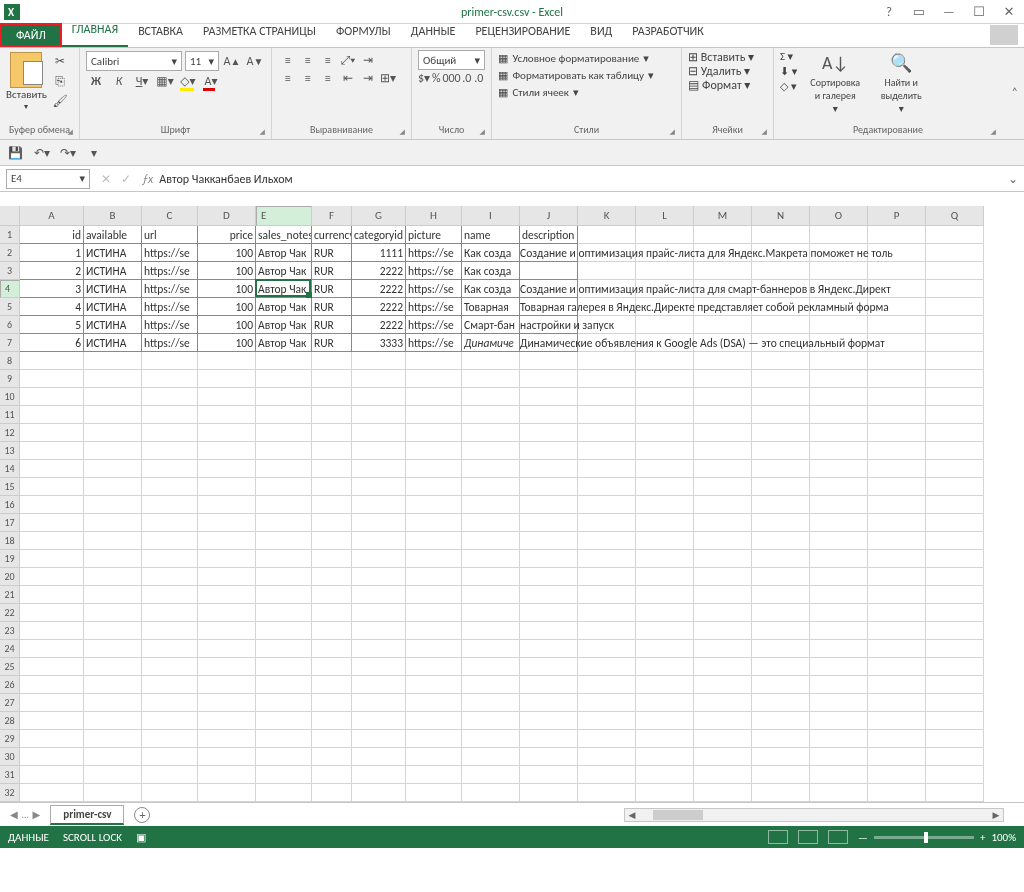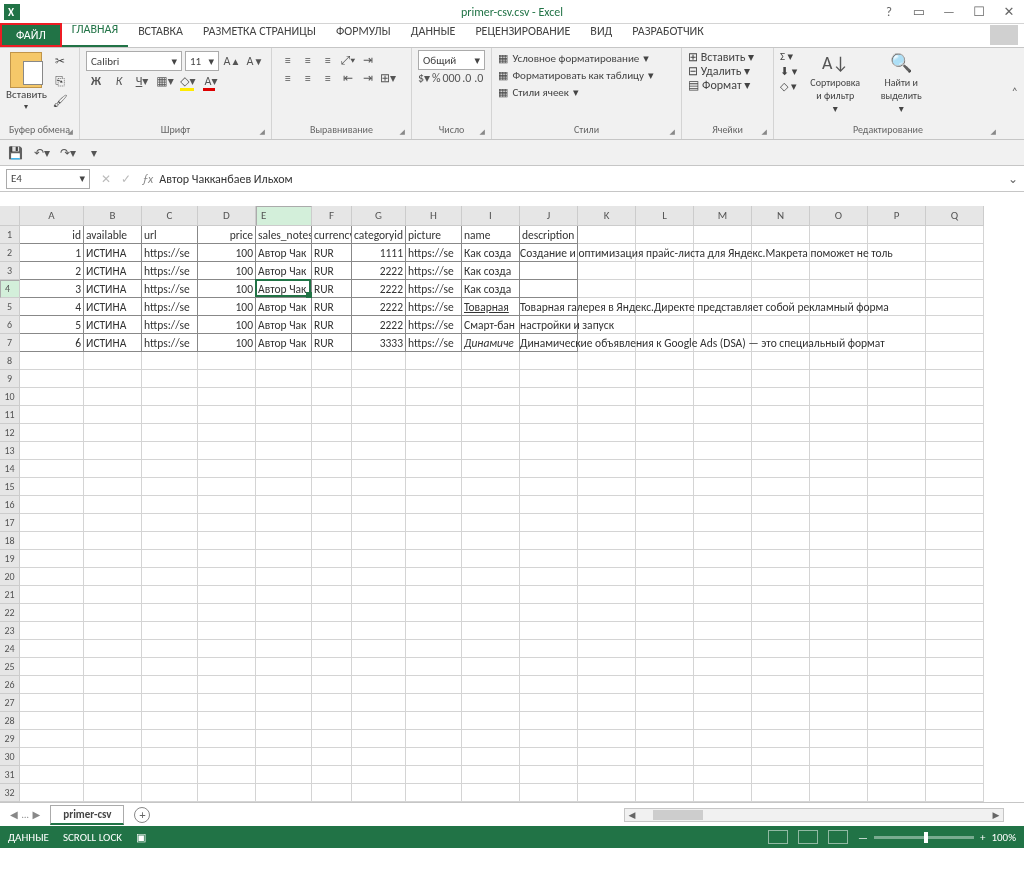--- a/index.html
+++ b/index.html
@@ -214,21 +214,21 @@
   </div>
   <div class="rgroup edit" style="border-right:none">
     <div class="body">
       <div style="display:flex;flex-direction:column;gap:2px;font-size:11px">
         <span>Σ ▾</span>
         <span>⬇ ▾</span>
         <span>◇ ▾</span>
       </div>
       <div class="bigbtn">
           <div class="bi">A↓</div>
-          <div>Сортировка и фильтр</div>
+          <div>Сортировка и галерея</div>
           <div>▾</div>
         </div>
       <div class="bigbtn">
           <div class="bi">🔍</div>
           <div>Найти и выделить</div>
           <div>▾</div>
         </div>
     </div>
     <div class="glabel" style="padding-right:0">Редактирование</div>
   </div>
@@ -380,30 +380,31 @@
         <div class="cell b" style="width: 58px;">Как созда</div>
         <div class="cell b" style="width: 58px;"></div>
         <div class="cell" style="width: 58px;"></div>
         <div class="cell" style="width: 58px;"></div>
         <div class="cell" style="width: 58px;"></div>
         <div class="cell" style="width: 58px;"></div>
         <div class="cell" style="width: 58px;"></div>
         <div class="cell" style="width: 58px;"></div>
         <div class="cell" style="width: 58px;"></div>
       </div>
+      <div class="overflow" style="left: 500px; top: 54px;">Создание и оптимизация прайс-листа для смарт-баннеров в Яндекс.Директ</div>
       <div class="row">
         <div class="cell b ar" style="width: 64px;">4</div>
         <div class="cell b" style="width: 58px;">ИСТИНА</div>
         <div class="cell b" style="width: 56px;">https://se</div>
         <div class="cell b ar" style="width: 58px;">100</div>
         <div class="cell b" style="width: 56px;">Автор Чак</div>
         <div class="cell b" style="width: 40px;">RUR</div>
         <div class="cell b ar" style="width: 54px;">2222</div>
         <div class="cell b" style="width: 56px;">https://se</div>
-        <div class="cell b" style="width: 58px; text-decoration: underline;">Товарная</div>
+        <div class="cell b" style="width: 58px;">Товарная</div>
         <div class="cell b" style="width: 58px;"></div>
         <div class="cell" style="width: 58px;"></div>
         <div class="cell" style="width: 58px;"></div>
         <div class="cell" style="width: 58px;"></div>
         <div class="cell" style="width: 58px;"></div>
         <div class="cell" style="width: 58px;"></div>
         <div class="cell" style="width: 58px;"></div>
         <div class="cell" style="width: 58px;"></div>
       </div>
       <div class="overflow" style="left: 500px; top: 72px;">Товарная галерея в Яндекс.Директе представляет собой рекламный форма</div>

